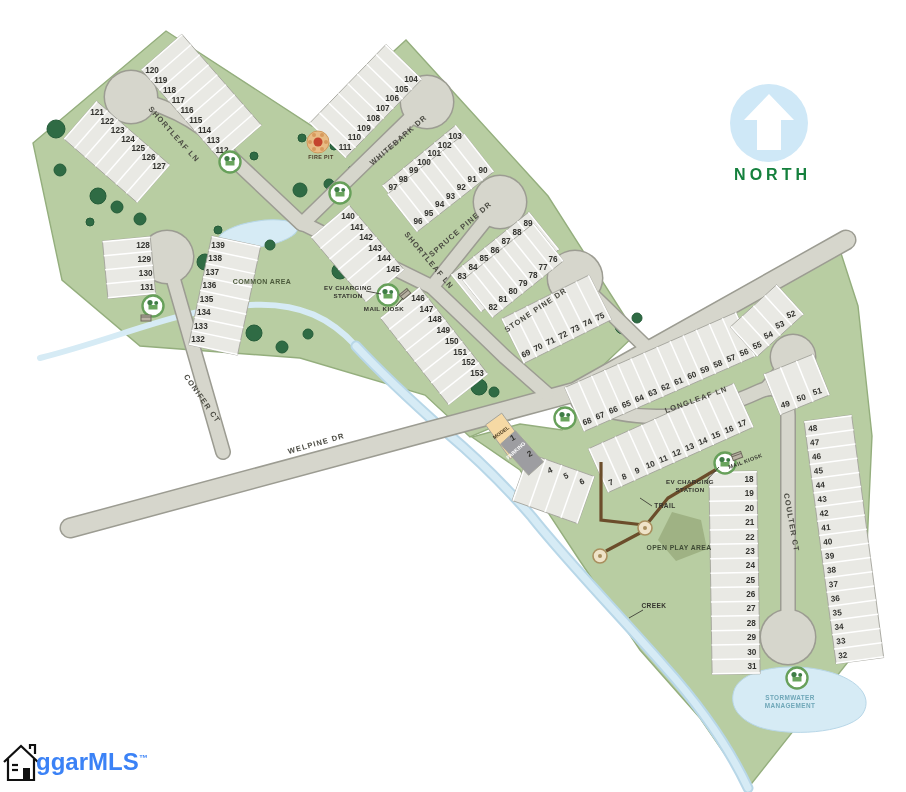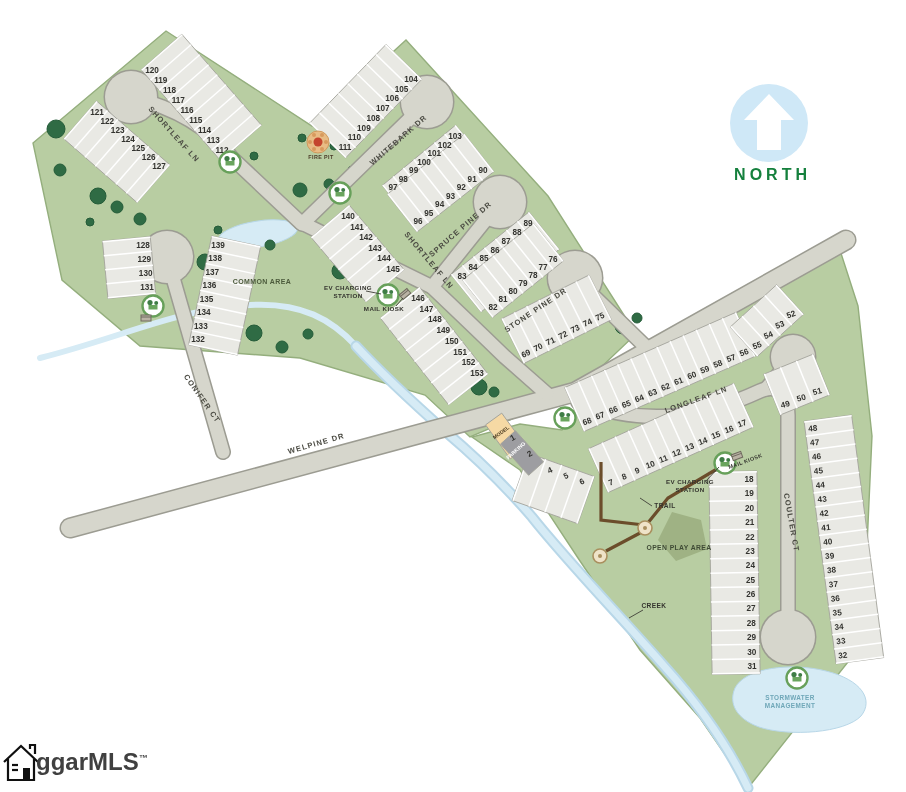--- a/index.html
+++ b/index.html
@@ -3,21 +3,21 @@
 <meta charset="utf-8">
 <style>
   html,body{margin:0;padding:0;background:#ffffff;}
   .stage{position:relative;width:906px;height:792px;background:#ffffff;overflow:hidden;
          font-family:"Liberation Sans",sans-serif;padding-left:44px;}
   #map{position:absolute;left:0;top:0;}
   .north{position:absolute;left:727px;top:84px;width:84px;text-align:center;}
   .north-circle{width:78px;height:78px;border-radius:50%;background:#cfe8f7;margin:0 auto;
                 display:flex;align-items:center;justify-content:center;}
   .north-label{margin-top:4px;font-size:16px;font-weight:bold;letter-spacing:4px;color:#15803d;text-align:right;}
-  .logo{position:absolute;left:2px;top:738px;height:48px;display:flex;align-items:center;color:#404040;}
+  .logo{position:absolute;left:2px;top:738px;height:48px;display:flex;align-items:center;color:#3b82f6;}
   .logo-text{font-size:24px;font-weight:bold;letter-spacing:0px;margin-left:-6px;}
   .logo-tm{font-size:9px;vertical-align:super;font-weight:bold;}
 </style>
 </head>
 <body>
 
 <div class="stage">
 
   <svg id="map" width="906" height="792" viewBox="0 0 906 792">
       <g>

